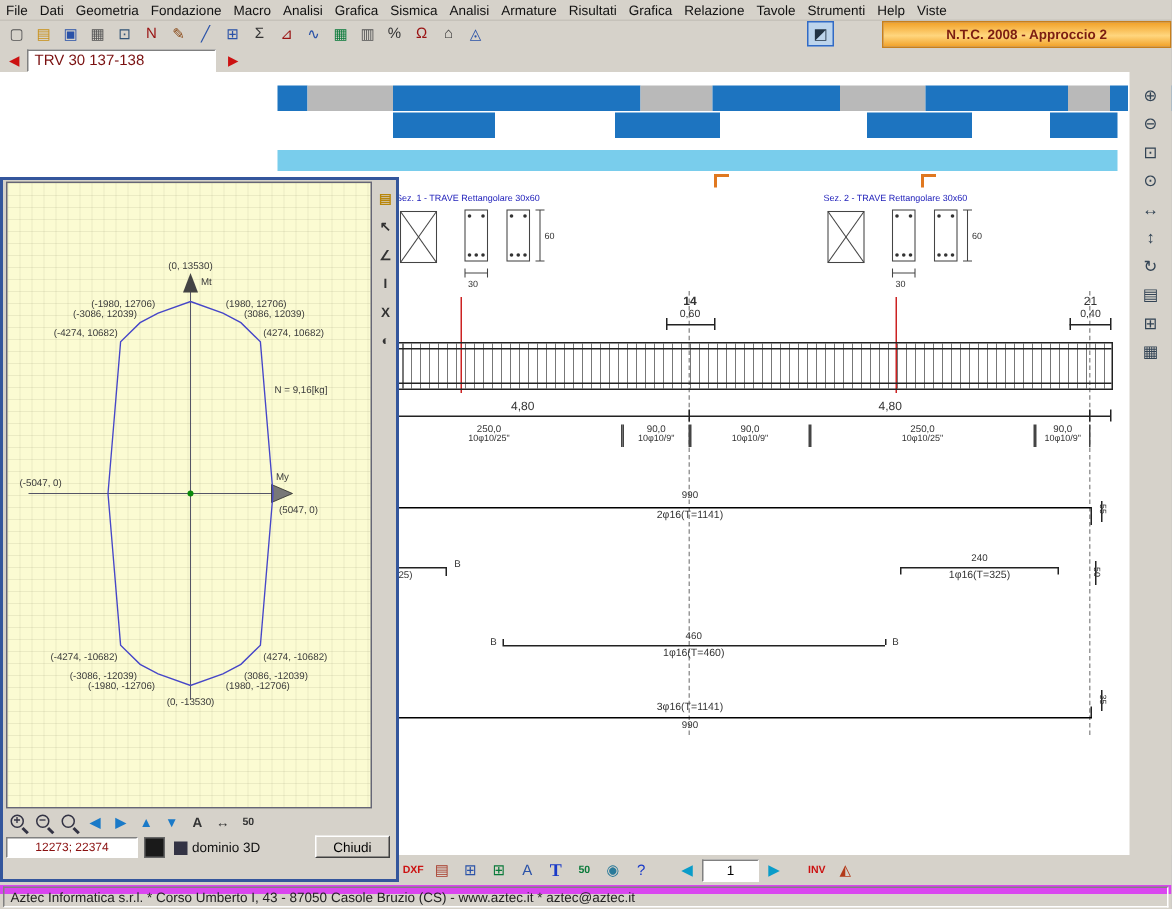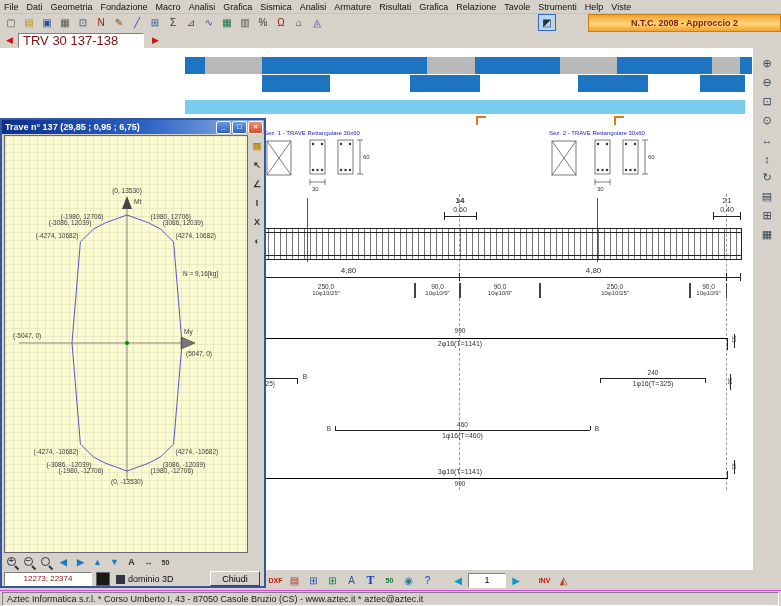--- a/index.html
+++ b/index.html
@@ -10,21 +10,21 @@
   .menu-item{padding:0 4px;color:#111;white-space:nowrap}
   
   #toolbar1{position:absolute;left:0;top:13px;width:781px;height:19px;display:flex;align-items:center}
   #toolbar-icons{display:flex;align-items:center;padding-left:2px}
   .tbtn{width:16px;height:15px;margin:0 1px;display:flex;align-items:center;justify-content:center;font-size:10px}
   .tbtn.pressed{background:#bcd4ec;border:1px solid #316ac5;margin-left:212px}
   .norm-badge{position:absolute;left:588px;top:1px;width:191px;height:16px;background:linear-gradient(180deg,#f2a229,#ffd67e 55%,#f2a229);border:1px solid #c87f1b;color:#7c1d12;font-weight:bold;font-size:9px;display:flex;align-items:center;justify-content:center}
   
   #navrow{position:absolute;left:0;top:32px;width:781px;height:16px;display:flex;align-items:center}
   .nav-arrow{width:13px;height:13px;margin-left:3px;color:#cc1111;font-size:9px;display:flex;align-items:center;justify-content:center}
-  #nav-box{width:120px;height:13px;background:#fff;border:1px solid;border-color:#808080 #fff #fff #808080;font-size:13px;color:#7a1010;display:flex;align-items:center;padding-left:4px;margin:0 2px}
+  #nav-box{width:120px;height:13px;background:#fff;border:1px solid;border-color:#808080 #fff #fff #808080;font-size:10px;color:#7a1010;display:flex;align-items:center;padding-left:4px;margin:0 2px}
   
   #canvas{position:absolute;left:0;top:48px;width:752px;height:522px;background:#fff}
   .lbl{position:absolute;font-size:6.5px;color:#333;text-align:center;white-space:nowrap}
   .hline{position:absolute;height:0;border-top:1px solid #222}
   .vline{position:absolute;width:0;border-left:1px solid #222}
   .dash{position:absolute;width:0;border-left:1px dashed #999}
   .cut{position:absolute;width:0;border-left:1px solid #cc2222}
   .rot{position:absolute;font-size:6px;color:#333;transform:rotate(90deg);transform-origin:left top;white-space:nowrap}
   .sg-title{font-size:6px;color:#2222bb;white-space:nowrap;margin-bottom:1px}
   .section-group svg rect,.section-group svg line{stroke:#444;stroke-width:0.7;fill:none}
@@ -63,21 +63,21 @@
   #chiudi{margin-left:auto;margin-right:4px;width:48px;height:13px;font-size:9px;background:#d6d2ca;border:1px solid;border-color:#fff #404040 #404040 #fff;display:flex;align-items:center;justify-content:center}
   
   #bottombar{position:absolute;left:266px;top:570px;width:515px;height:20px;display:flex;align-items:center}
   #bb-left,#bb-right{display:flex;align-items:center}
   .bbtn{width:17px;height:16px;display:flex;align-items:center;justify-content:center;font-size:10px;margin:0 1px}
   .bb-nav{display:flex;align-items:center;margin-left:14px}
   .bb-arrow{color:#0a9cc9;font-size:10px;width:14px;text-align:center}
   #pagebox{width:36px;height:13px;background:#fff;border:1px solid;border-color:#808080 #fff #fff #808080;font-size:9px;display:flex;align-items:center;justify-content:center;margin:0 3px}
   #bb-right{margin-left:12px}
   
-  #statusbar{position:absolute;left:0;top:590px;width:781px;height:16px;box-sizing:border-box;border-top:1px solid #d946ef;background:#d6d2ca;display:flex;align-items:flex-start}
+  #statusbar{position:absolute;left:0;top:590px;width:781px;height:16px;box-sizing:border-box;border-top:6px solid #d946ef;background:#d6d2ca;display:flex;align-items:flex-end}
   #statusbar .panel{margin:1px 2px;flex:1;height:12px;border:1px solid;border-color:#808080 #fff #fff #808080;font-size:9px;display:flex;align-items:center;padding-left:4px;color:#222}
 </style>
 </head>
 <body>
 
 <div id="app">
 
   <div id="menubar">
       <div class="menu-item">File</div>
       <div class="menu-item">Dati</div>
@@ -297,28 +297,20 @@
       <div class="rbtn">⊙</div>
       <div class="rbtn">↔</div>
       <div class="rbtn">↕</div>
       <div class="rbtn">↻</div>
       <div class="rbtn">▤</div>
       <div class="rbtn">⊞</div>
       <div class="rbtn">▦</div>
     </div>
 
   <div id="palette">
-    <div class="p-titlebar">
-      <span>Trave n° 137  (29,85 ; 0,95 ; 6,75)</span>
-      <span class="p-btns">
-        <span class="p-btn">_</span>
-        <span class="p-btn">□</span>
-        <span class="p-btn close">×</span>
-      </span>
-    </div>
     <div class="p-body">
       <div id="diagram">
         <svg id="domain-svg" width="242" height="416">
             <line x1="122" y1="72" x2="122" y2="344" stroke="#556" stroke-width="0.7"></line>
             <polygon points="117,73 127,73 122,60" fill="#444"></polygon>
             <line x1="14" y1="207" x2="176" y2="207" stroke="#556" stroke-width="0.7"></line>
             <polygon points="176,201 176,213 190,207" fill="#777" stroke="#222" stroke-width="0.5"></polygon>
             <polygon points="122.0,79.0 143.6,86.8 155.6,93.1 168.6,105.9 177.0,207.0 168.6,308.1 155.6,320.9 143.6,327.2 122.0,335.0 100.4,327.2 88.4,320.9 75.4,308.1 67.0,207.0 75.4,105.9 88.4,93.1 100.4,86.8" fill="none" stroke="#4646c8" stroke-width="0.9"></polygon>
             <circle cx="122" cy="207" r="2" fill="#0a8a0a"></circle>
             <text x="129" y="68" text-anchor="start" fill="#3a3a3a" font-size="6.5">Mt</text>

